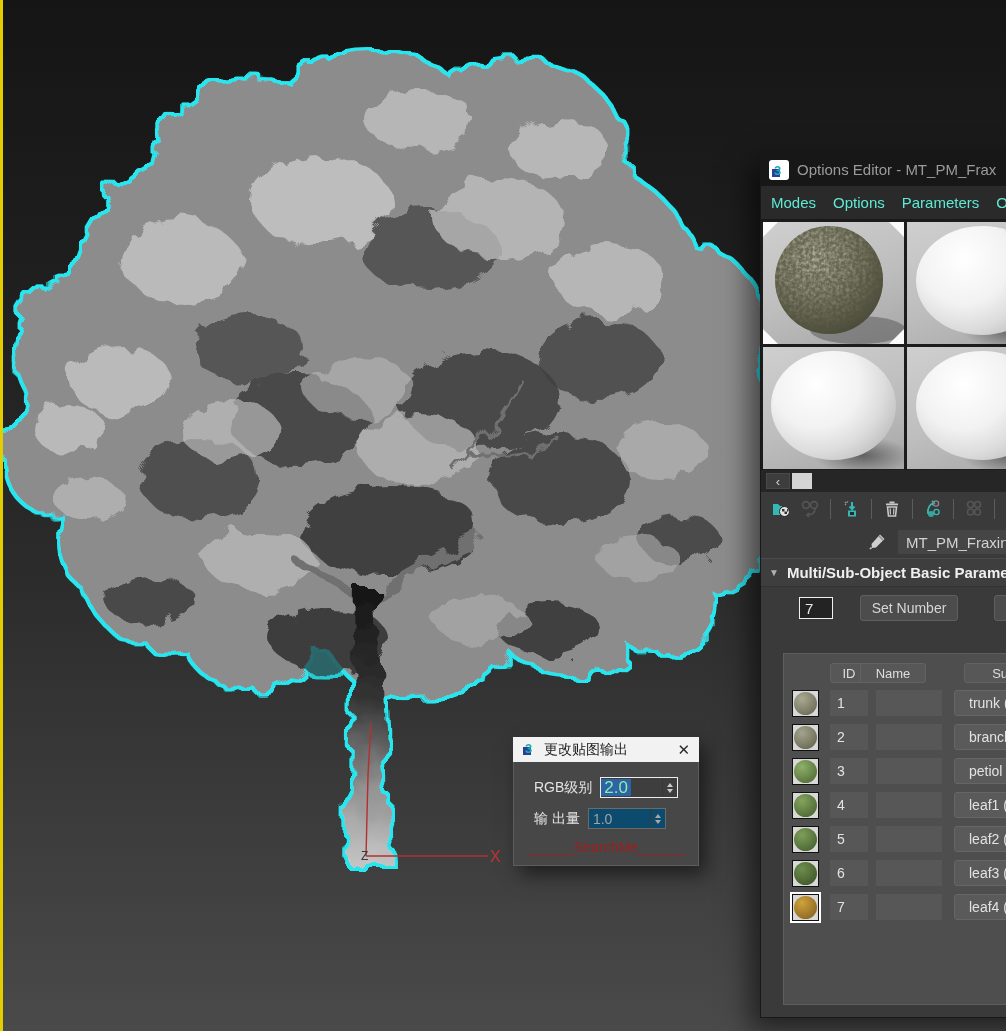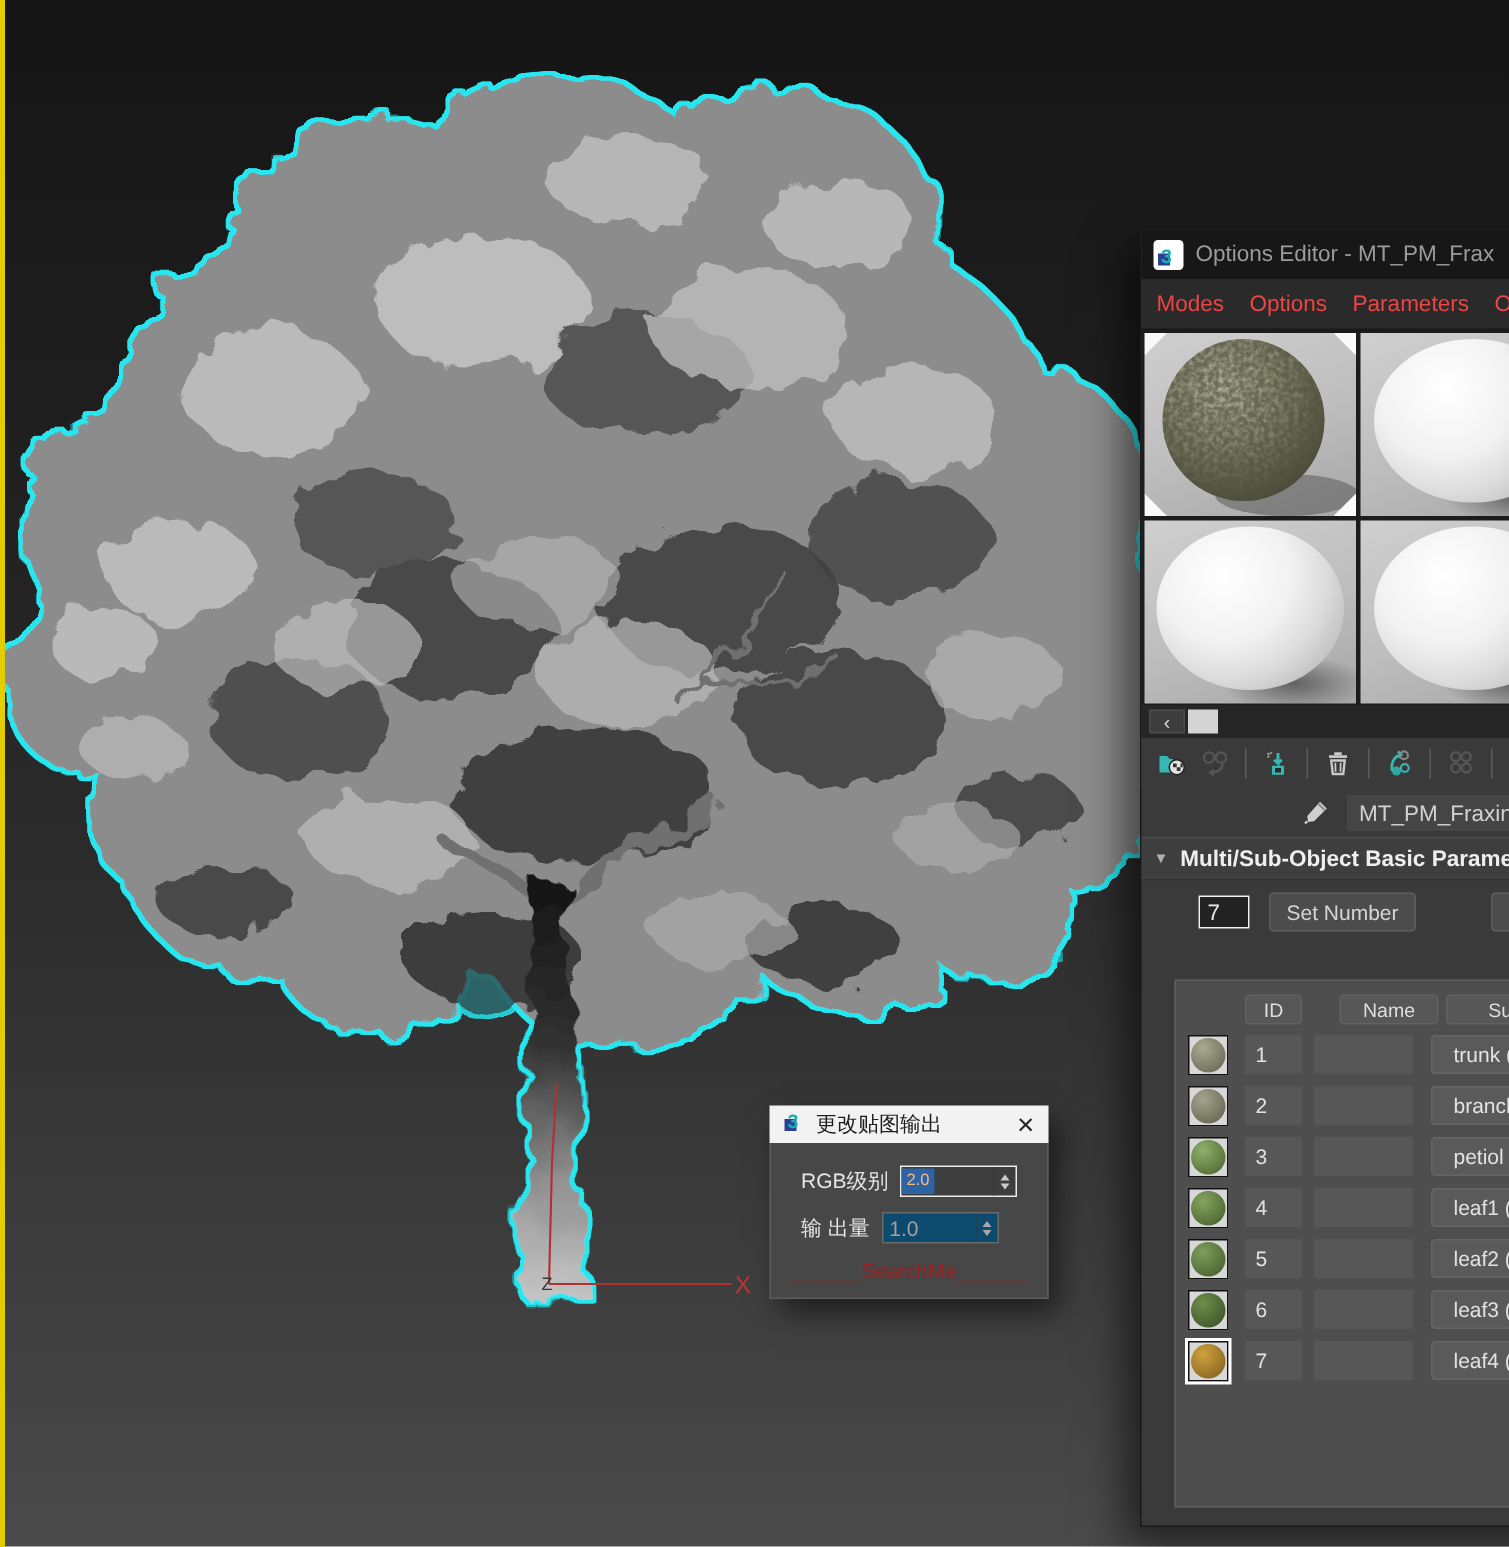--- a/index.html
+++ b/index.html
@@ -11,21 +11,21 @@
   #vp-border{position:absolute;left:0;top:0;width:3px;height:1031px;z-index:6}
   #scene{position:absolute;left:0;top:0;z-index:1}
 
   
   .window{position:absolute;left:760px;top:152px;width:300px;height:866px;background:#3a3a3a;
     border:1px solid #181818;box-shadow:-10px 12px 26px rgba(0,0,0,.55);z-index:10;box-sizing:border-box}
   .titlebar{height:33px;background:#171717;display:flex;align-items:center;gap:8px;padding-left:8px}
   .app-icon{width:20px;height:20px;background:#fff;border-radius:3px;display:flex;align-items:center;justify-content:center;flex:0 0 auto}
   .title-text{color:#9b9b9b;font-size:15px;white-space:nowrap}
   .menubar{height:33px;background:#2a2a2a;display:flex;align-items:center;gap:17px;padding-left:10px;border-bottom:1px solid #191919}
-  .menu-item{color:#ef4444;font-size:15px;white-space:nowrap;cursor:default}
+  .menu-item{color:#5eead4;font-size:15px;white-space:nowrap;cursor:default}
 
   .slots{height:250px;background:#1c1c1c;display:grid;grid-template-columns:141px 1fr;grid-template-rows:122px 122px;gap:3px;padding:2px;box-sizing:border-box}
   .slot{position:relative;background:linear-gradient(160deg,#cfcfcf,#bdbdbd 55%,#a6a6a6);overflow:hidden}
   .slot .shadow{position:absolute;right:-8%;bottom:-6%;width:75%;height:34%;background:radial-gradient(ellipse,rgba(35,35,35,.55),transparent 65%)}
   .slot .sphere{position:absolute;left:6%;top:3%;width:88%;height:90%;border-radius:50%;
     background:radial-gradient(circle at 36% 30%,#ffffff,#f2f2f2 40%,#dcdcdc 62%,#b3b3b3 90%,#9a9a9a 100%)}
   .corner{position:absolute;width:15px;height:15px;background:#fafafa;z-index:2}
   .c-tl{left:0;top:0;clip-path:polygon(0 0,100% 0,0 100%)}
   .c-tr{right:0;top:0;clip-path:polygon(0 0,100% 0,100% 100%)}
   .c-bl{left:0;bottom:0;clip-path:polygon(0 0,0 100%,100% 100%)}
@@ -45,28 +45,28 @@
 
   .rollout{height:27px;background:#3e3e3e;border-top:1px solid #4b4b4b;border-bottom:1px solid #323232;display:flex;align-items:center;gap:8px;padding-left:8px}
   .rollout .arrow{color:#b0b0b0;font-size:10px}
   .rollout .rtitle{color:#efefef;font-weight:bold;font-size:15px;white-space:nowrap}
 
   .params{height:45px;position:relative}
   .count-field{position:absolute;left:38px;top:10px;width:34px;height:22px;background:#232323;border:1px solid #f0f0f0;
     color:#e8e8e8;font-size:15px;display:flex;align-items:center;padding-left:5px;box-sizing:border-box}
   .btn{position:absolute;background:#4c4c4c;border:1px solid #5f5f5f;border-radius:3px;color:#d6d6d6;font-size:14px;
     display:flex;align-items:center;justify-content:center;box-sizing:border-box}
-  #set-number{left:85px;top:8px;width:98px;height:26px}
+  #set-number{left:99px;top:8px;width:98px;height:26px}
   #btn-partial{left:233px;top:8px;width:90px;height:26px}
 
   .subtable{position:absolute;left:22px;top:500px;width:276px;height:352px;background:#4e4e4e;border:1px solid #5e5e5e;box-sizing:border-box}
   .hdr-btn{position:absolute;height:20px;background:#575757;border:1px solid #626262;border-radius:3px;color:#dedede;
     font-size:13px;display:flex;align-items:center;justify-content:center;box-sizing:border-box;white-space:nowrap;overflow:hidden}
   #h-id{left:46px;top:9px;width:38px}
-  #h-name{left:109px;top:9px;width:66px}
+  #h-name{left:76px;top:9px;width:66px}
   #h-sub{left:180px;top:9px;width:130px}
   .trow{position:absolute;left:0;width:100%;height:27px}
   .thumb{position:absolute;left:8px;top:0;width:27px;height:27px;border:1px solid #101010;background:#d8d8d8;box-sizing:border-box}
   .thumb.selected{outline:2px solid #ffffff}
   .thumb .ball{position:absolute;left:1px;top:1px;right:1px;bottom:1px;border-radius:50%}
   .cell{position:absolute;top:0;height:26px;background:#575757;color:#e2e2e2;font-size:14px;display:flex;align-items:center;box-sizing:border-box}
   .cell.id{left:46px;width:38px;padding-left:7px}
   .cell.name{left:92px;width:66px}
   .sub-btn{position:absolute;left:170px;top:0;width:158px;height:26px;background:#5a5a5a;border:1px solid #666666;border-radius:3px;
     color:#e2e2e2;font-size:14px;display:flex;align-items:center;padding-left:14px;box-sizing:border-box;white-space:nowrap;overflow:hidden}
@@ -75,21 +75,21 @@
   .dialog{position:absolute;left:513px;top:737px;width:186px;z-index:20;box-shadow:7px 9px 18px rgba(0,0,0,.5)}
   .dlg-title{height:25px;background:#f2f2f2;display:flex;align-items:center;gap:6px;padding:0 9px}
   .dlg-title .txt{flex:1;color:#1d1d1d;font-size:14px;white-space:nowrap}
   .dlg-close{color:#2a2a2a;font-size:15px;cursor:default}
   .dlg-body{background:#474747;border:1px solid #5d5d5d;border-top:none;padding:15px 0 10px 0}
   .frow{display:flex;align-items:center;margin:0 0 10px 20px;gap:8px}
   .flabel{color:#e4e4e4;font-size:14px;white-space:nowrap}
   .ffield{width:78px;height:21px;display:flex;align-items:center;box-sizing:border-box}
   .ffield.active{background:#3e3e3e;border:1px solid #ececec}
   .ffield.dim{background:#0c4a6e;border:1px solid #6a6a6a}
-  .fval.sel{background:#2e63a4;color:#fdba74;padding:0 3px;font-size:11px;line-height:17px}
+  .fval.sel{background:#2e63a4;color:#86efac;padding:0 3px;font-size:17px;line-height:17px}
   .fval.dim{color:#a2a2a2;font-size:14px;padding-left:4px}
   .fill{flex:1}
   .spin{width:14px;align-self:stretch;border-left:1px solid #383838;display:flex;flex-direction:column;align-items:center;justify-content:center;gap:2px}
   .t-up{width:0;height:0;border-left:3.5px solid transparent;border-right:3.5px solid transparent;border-bottom:4.5px solid #cccccc}
   .t-dn{width:0;height:0;border-left:3.5px solid transparent;border-right:3.5px solid transparent;border-top:4.5px solid #cccccc}
   .spin.dim .t-up{border-bottom-color:#a8a8a8}
   .spin.dim .t-dn{border-top-color:#a8a8a8}
   .watermark{text-align:center;font-size:14px;margin-top:5px;white-space:nowrap}
 </style>
 </head>

